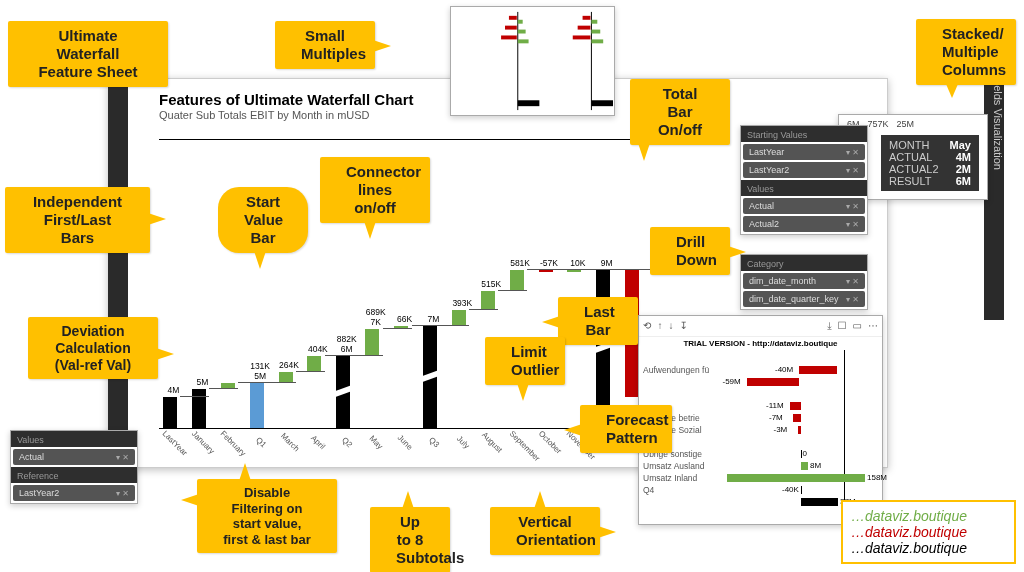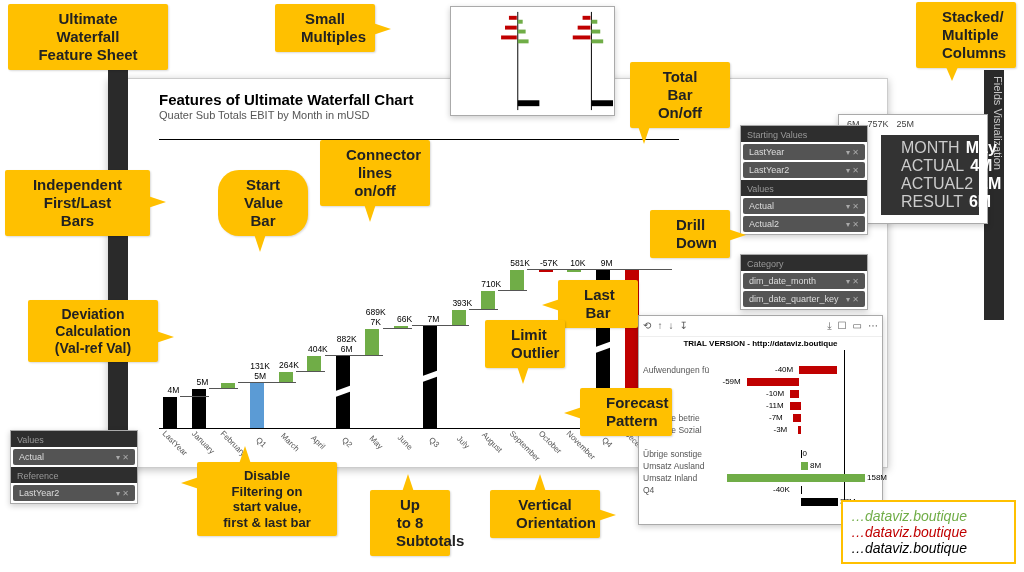--- a/index.html
+++ b/index.html
@@ -19,20 +19,21 @@
     background: #FFC000;
     padding: 6px 26px;
     font-size: 15px;
     font-weight: 600;
     color: #222;
     text-align: center;
     line-height: 1.2;
     border-radius: 2px;
     z-index: 50;
     box-shadow: 1px 1px 2px rgba(0,0,0,0.15);
+    margin-top: 17px;
   }
   .callout::after {
     content: "";
     position: absolute;
     width: 0; height: 0;
   }
   .co-title { top: 4px; left: 8px; width: 160px; }
   .co-small  { top: 4px; left: 275px; width: 100px; }
   .co-small::after { border-top:6px solid transparent; border-bottom:6px solid transparent; border-left:18px solid #FFC000; right:-16px; top:40%; }
   .co-stacked { top: 2px; right: 8px; width: 100px; }
@@ -97,21 +98,21 @@
   .wf-col { position: absolute; bottom: 20px; width: 22px; }
   .wf-col .bar { position: absolute; left: 4px; width: 14px; }
   .wf-col .lbl { position: absolute; width: 100%; text-align: center; font-size: 8.5px; }
   .wf-col .cat { position: absolute; top: 100%; width: 100%; text-align: center; font-size: 8px; transform-origin: left top; transform: rotate(45deg); left:8px; color:#555;}
 
   
   #sm-card { position: absolute; top: 6px; left: 450px; width: 165px; height: 110px; background: #fff; border: 1px solid #aaa; box-shadow: 0 2px 6px rgba(0,0,0,0.2); z-index: 40; }
 
   
   #tip-card { position: absolute; top: 114px; right: 36px; width: 150px; background:#fff; border:1px solid #aaa; box-shadow:0 2px 6px rgba(0,0,0,0.2); z-index:40; }
-  #tip-inner { background:#333; color:#ccc; margin:6px 4px 4px 38px; padding:4px 20px; font-size:16px;}
+  #tip-inner { background:#333; color:#ccc; margin:6px 4px 4px 38px; padding:4px 8px; font-size:11px;}
   #tip-inner div { display:flex; justify-content:space-between; gap:6px;}
 
   
   .well { position: absolute; width: 128px; background:#fff; border:1px solid #aaa; box-shadow:0 2px 6px rgba(0,0,0,0.2); font-size:9px; color:#bbb; z-index:40;}
   .well .sec   { background:#2e2e2e; padding:4px 6px 2px; color:#999; font-size:9px;}
   .well .pill  { background:#545454; color:#ddd; padding:3px 6px; margin:2px; border-radius:2px; display:flex; justify-content:space-between; align-items:center;}
   .well .pill span.x { color:#aaa; font-size:8px; }
   #well-left  { left: 10px; top: 430px; }
   #well-start { left: 740px; top: 125px; }
   #well-cat   { left: 740px; top: 254px; }
@@ -203,21 +204,21 @@
       </div>
       <div style="position: absolute; border-top: 1px solid rgb(85, 85, 85); left: 252.556px; width: 28.8889px; bottom: 122.6px;"></div>
       <div class="wf-col" style="left: 288.889px; width: 28.8889px; height: 270px;">
         <div class="bar" style="bottom: 102.6px; height: 16.2px; background: rgb(112, 173, 71);"></div>
         <div class="lbl" style="bottom: 120.8px;">393K</div>
         <div class="cat">July</div>
       </div>
       <div style="position: absolute; border-top: 1px solid rgb(85, 85, 85); left: 281.444px; width: 28.8889px; bottom: 122.6px;"></div>
       <div class="wf-col" style="left: 317.778px; width: 28.8889px; height: 270px;">
         <div class="bar" style="bottom: 118.8px; height: 18.9px; background: rgb(112, 173, 71);"></div>
-        <div class="lbl" style="bottom: 139.7px;">710K</div>
+        <div class="lbl" style="bottom: 139.7px;">515K</div>
         <div class="cat">August</div>
       </div>
       <div style="position: absolute; border-top: 1px solid rgb(85, 85, 85); left: 310.333px; width: 28.8889px; bottom: 138.8px;"></div>
       <div class="wf-col" style="left: 346.667px; width: 28.8889px; height: 270px;">
         <div class="bar" style="bottom: 137.7px; height: 21.6px; background: rgb(112, 173, 71);"></div>
         <div class="lbl" style="bottom: 161.3px;">581K</div>
         <div class="cat">September</div>
       </div>
       <div style="position: absolute; border-top: 1px solid rgb(85, 85, 85); left: 339.222px; width: 28.8889px; bottom: 157.7px;"></div>
       <div class="wf-col" style="left: 375.556px; width: 28.8889px; height: 270px;">
@@ -374,25 +375,20 @@
       <div class="hz-row" style="top: 14px;">
         <div class="cat">Aufwendungen fü</div>
         <div class="bar" style="left: 160px; width: 37.5px; background: rgb(192, 0, 0);"></div>
         <div class="val" style="left: 136px;">-40M</div>
       </div>
       <div class="hz-row" style="top: 26px;">
         <div class="cat"></div>
         <div class="bar" style="left: 107.5px; width: 52.5px; background: rgb(192, 0, 0);"></div>
         <div class="val" style="left: 83.5px;">-59M</div>
       </div>
-      <div class="hz-row" style="top: 38px;">
-        <div class="cat"></div>
-        <div class="bar" style="left: 151px; width: 9px; background: rgb(192, 0, 0);"></div>
-        <div class="val" style="left: 127px;">-10M</div>
-      </div>
       <div class="hz-row" style="top: 50px;">
         <div class="cat"></div>
         <div class="bar" style="left: 151px; width: 10.5px; background: rgb(192, 0, 0);"></div>
         <div class="val" style="left: 127px;">-11M</div>
       </div>
       <div class="hz-row" style="top: 62px;">
         <div class="cat">Sonstige betrie</div>
         <div class="bar" style="left: 154px; width: 7.5px; background: rgb(192, 0, 0);"></div>
         <div class="val" style="left: 130px;">-7M</div>
       </div>
@@ -412,21 +408,21 @@
         <div class="val" style="left: 171px;">8M</div>
       </div>
       <div class="hz-row" style="top: 122px;">
         <div class="cat">Umsatz Inland</div>
         <div class="bar" style="left: 88px; width: 138px; background: rgb(112, 173, 71);"></div>
         <div class="val" style="left: 228px;">158M</div>
       </div>
       <div class="hz-row" style="top: 134px;">
         <div class="cat">Q4</div>
         <div class="bar" style="left: 161.5px; width: 1.5px; background: rgb(0, 0, 0);"></div>
-        <div class="val" style="left: 134px; text-align: right;">-40K</div>
+        <div class="val" style="left: 143px; text-align: right;">-40K</div>
       </div>
       <div class="hz-row" style="top: 146px;">
         <div class="cat"></div>
         <div class="bar" style="left: 161.5px; width: 37.5px; background: rgb(0, 0, 0);"></div>
         <div class="val" style="left: 201px;">37M</div>
       </div>
     </div>
 </div>
 
 <div id="legend">

